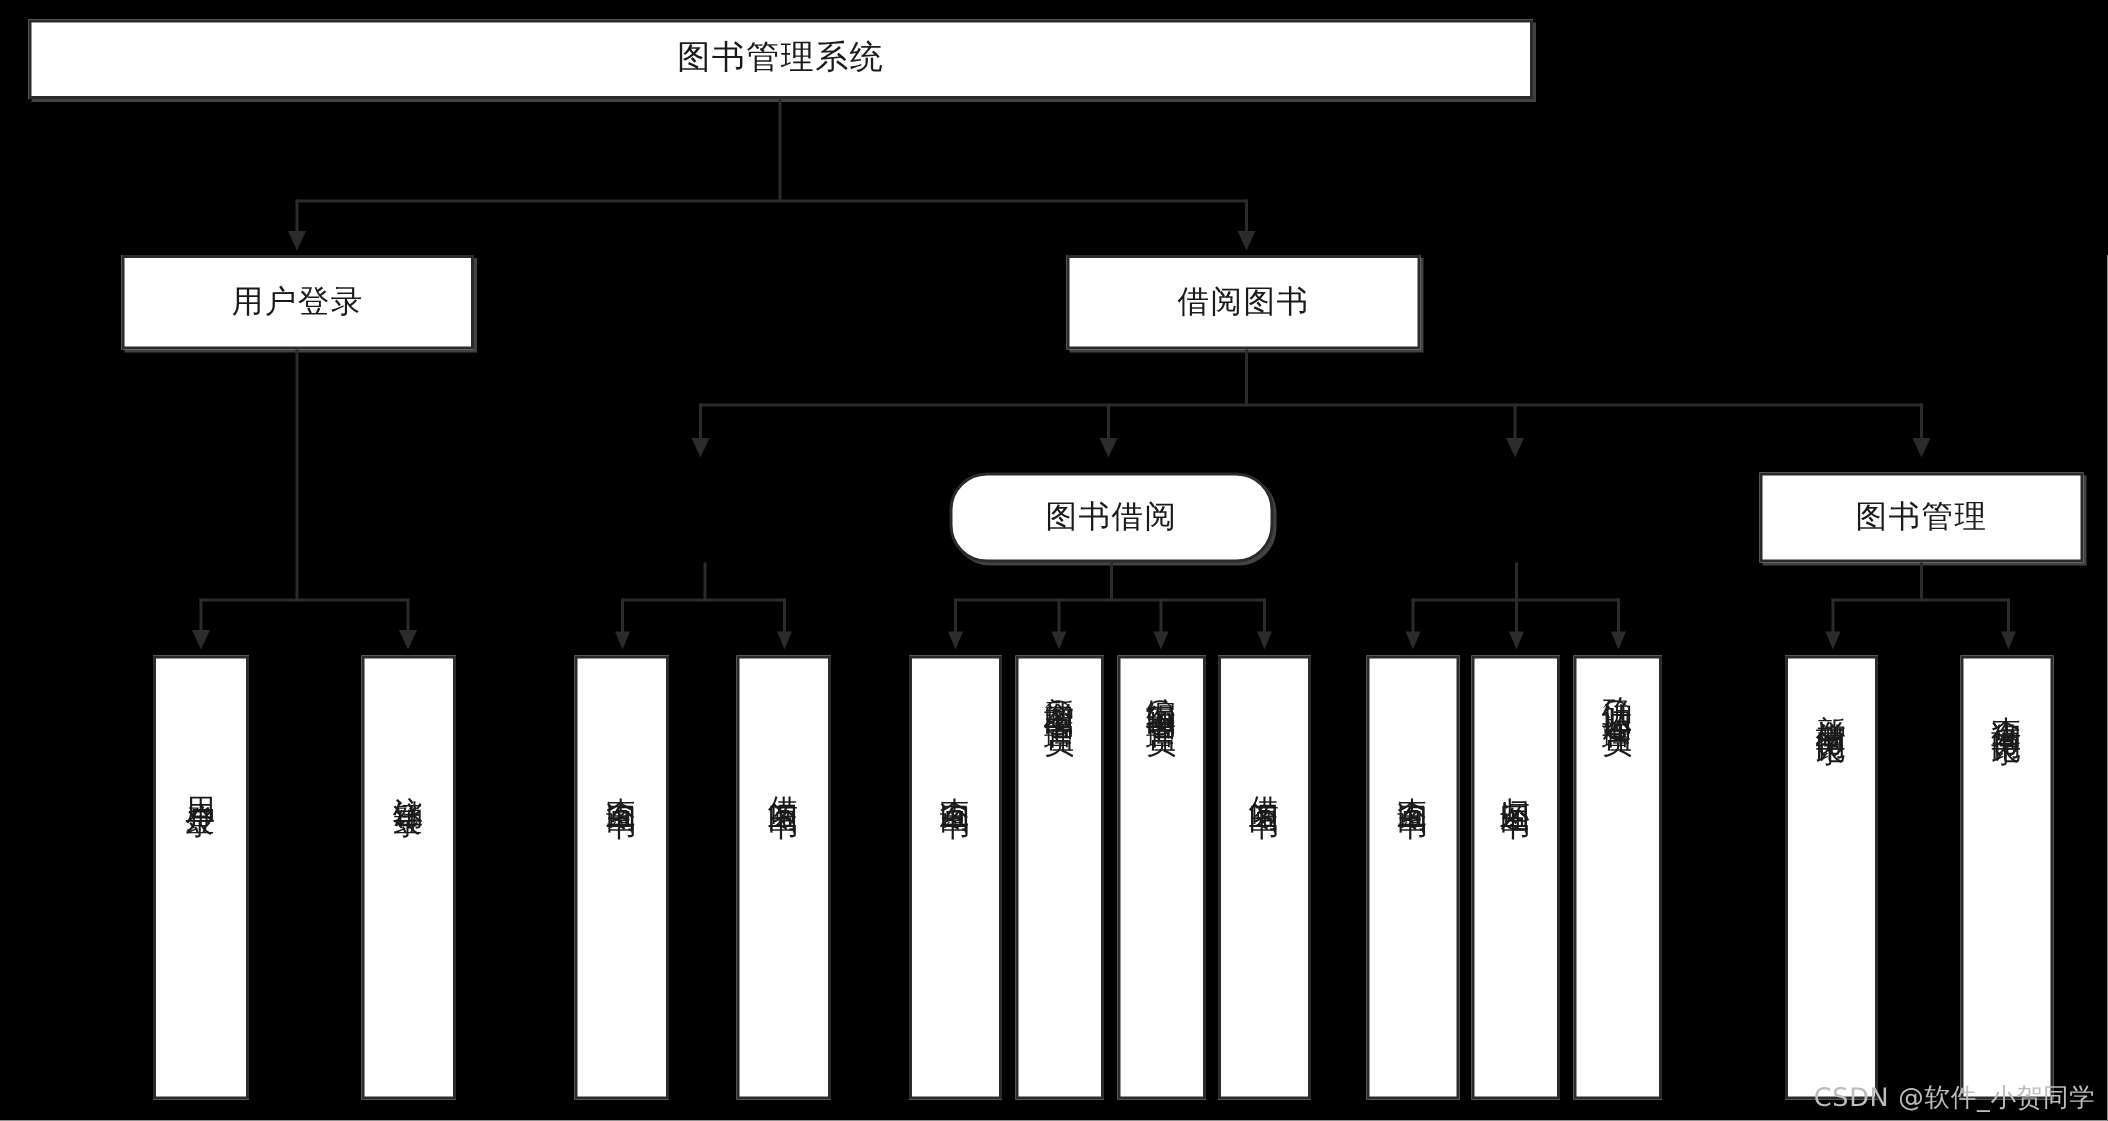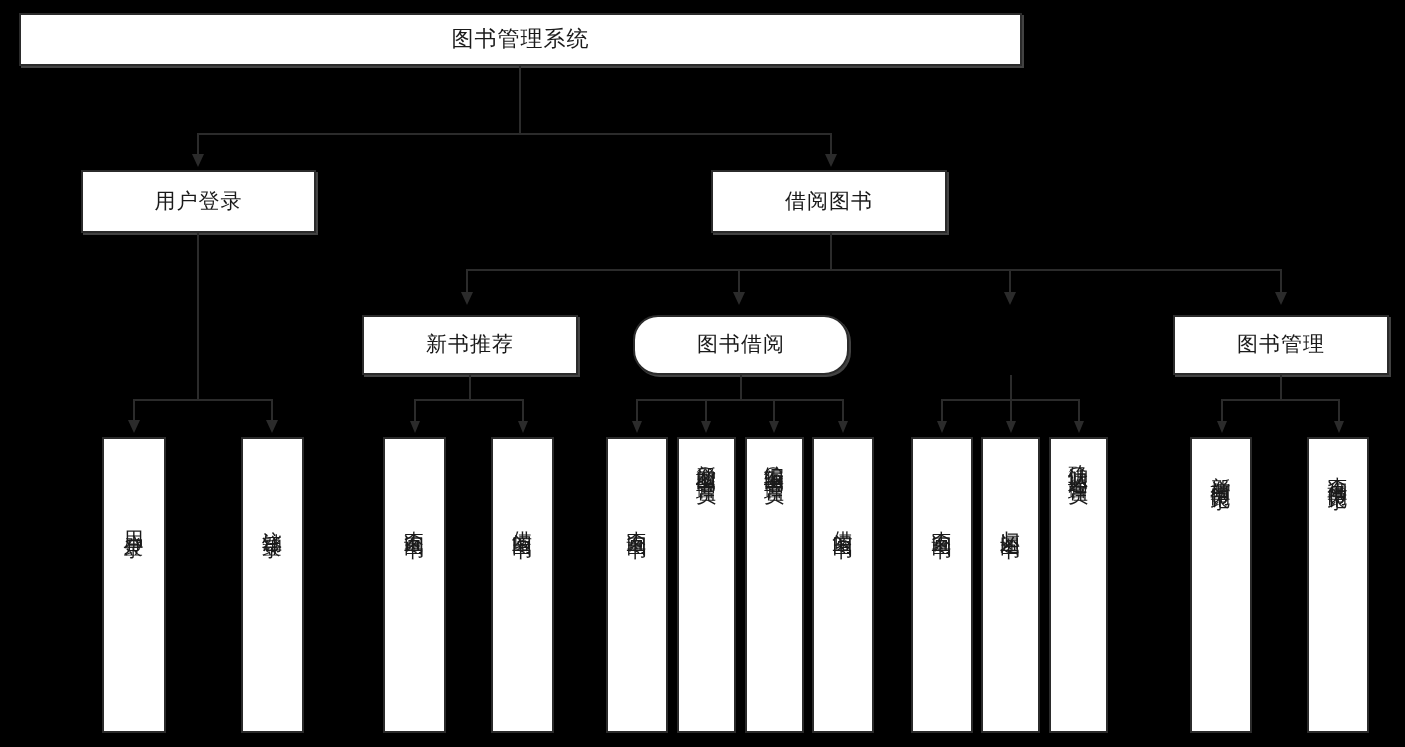--- a/index.html
+++ b/index.html
@@ -131,23 +131,20 @@
 
   <div class="ln v" style="left:738px;top:269px;height:25px;"></div>
   <div class="arrow" style="left:733px;top:292px;"></div>
 
   <div class="ln v" style="left:1009px;top:269px;height:25px;"></div>
   <div class="arrow" style="left:1004px;top:292px;"></div>
 
   <div class="ln v" style="left:1280px;top:269px;height:25px;"></div>
   <div class="arrow" style="left:1275px;top:292px;"></div>
 
-  <div class="node h-node shadowed" style="left:362px;top:315px;width:216px;height:60px;">
-    <span class="label">新书推荐</span>
-  </div>
   <div class="node h-node shadowed" style="left:633px;top:315px;width:216px;height:60px;border-radius:25px;">
     <span class="label">图书借阅</span>
   </div>
   <div class="node h-node shadowed" style="left:1173px;top:315px;width:216px;height:60px;">
     <span class="label">图书管理</span>
   </div>
 
   <div class="ln v" style="left:469px;top:375px;height:26px;"></div>
   <div class="ln h" style="left:414px;top:399px;width:110px;"></div>
   <div class="ln v" style="left:414px;top:399px;height:23px;"></div>
@@ -219,14 +216,15 @@
     <span class="label">确认归还（管理员）</span>
   </div>
 
   <div class="node v-node hi" style="left:1190px;top:437px;width:62px;height:296px;">
     <span class="label">新增借阅记录</span>
   </div>
   <div class="node v-node hi" style="left:1307px;top:437px;width:62px;height:296px;">
     <span class="label">查询借阅记录</span>
   </div>
 
+  <div id="watermark">CSDN @软件_小贺同学</div>
 
 </div>
 
 </body></html>

